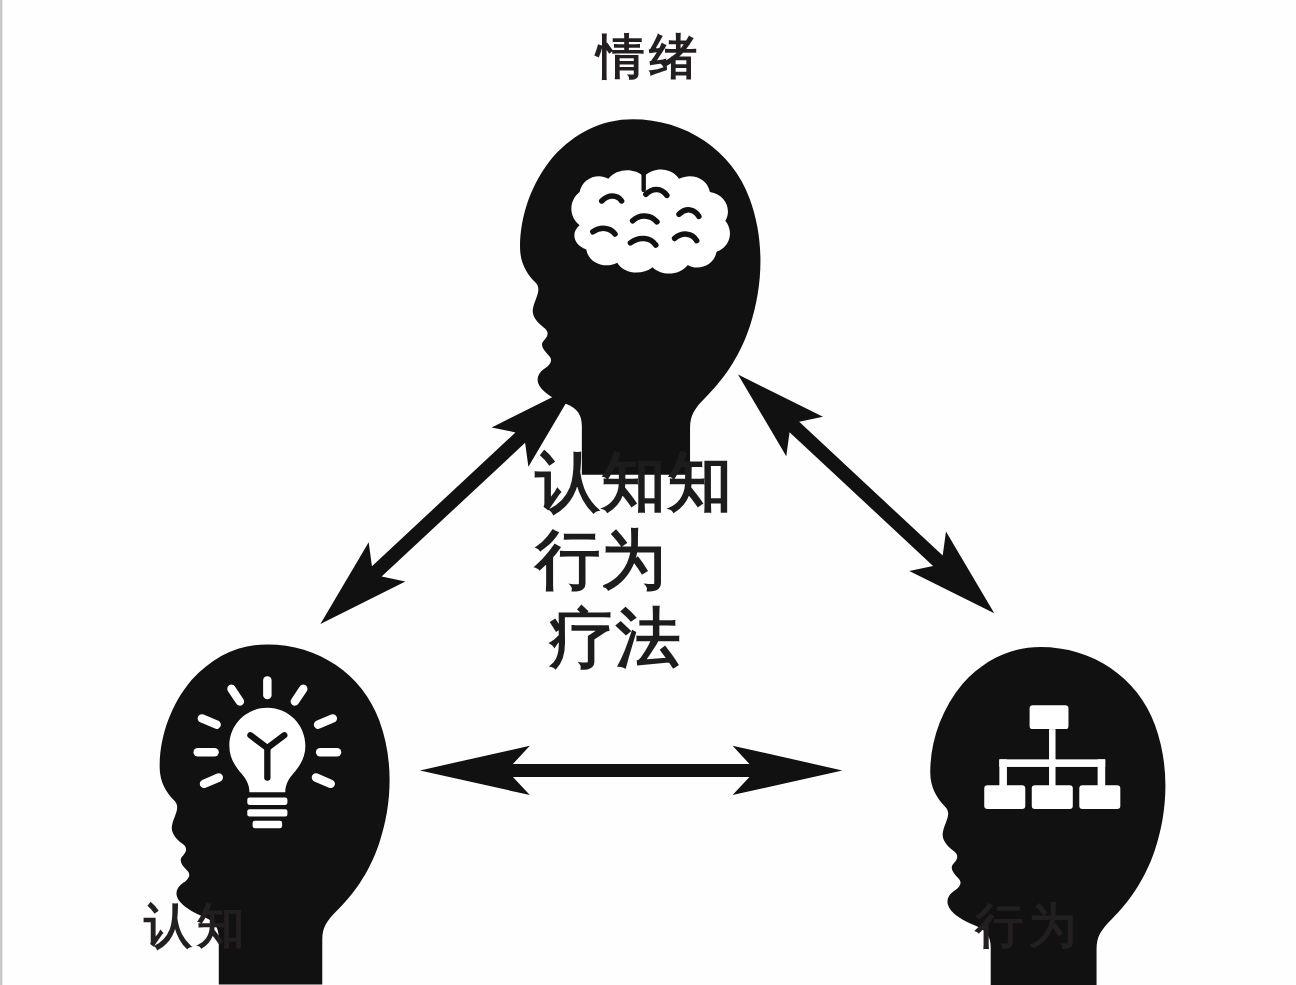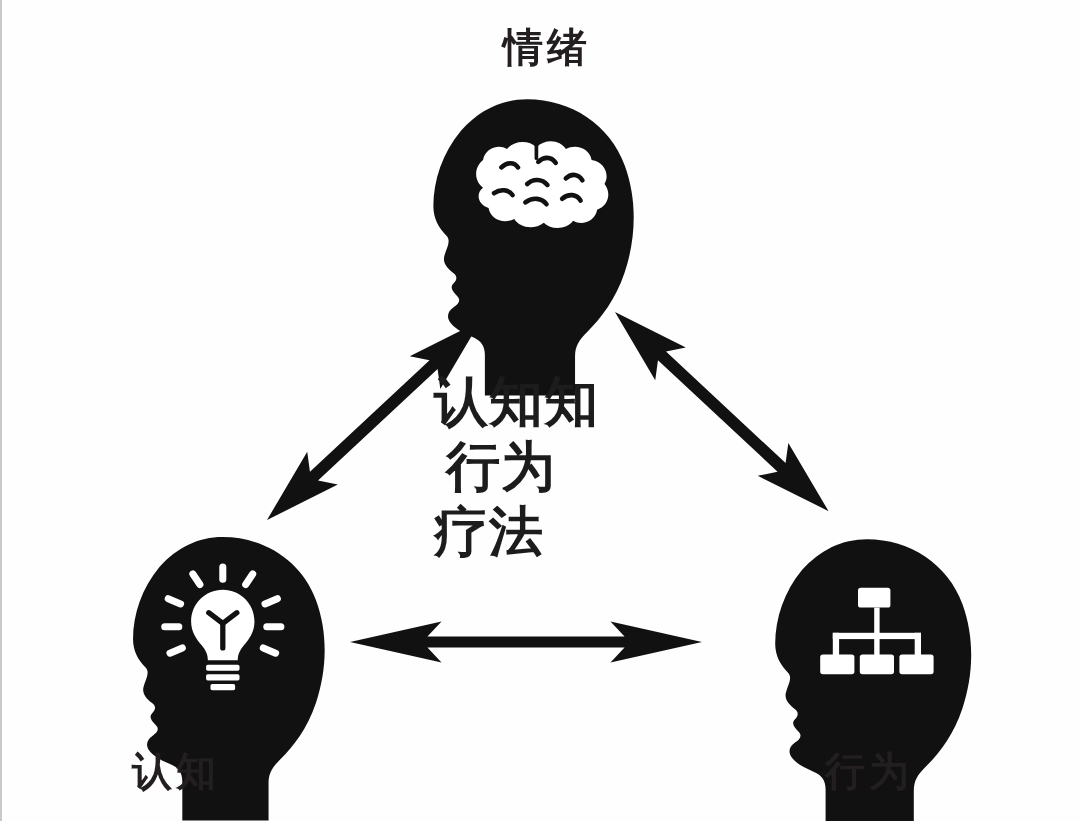--- a/index.html
+++ b/index.html
@@ -33,21 +33,20 @@
   }
   .cjk-label {
     position: absolute;
     color: #231f20;
     font-family: Liberation Sans, sans-serif;
     font-weight: 600;
     letter-spacing: 0.10em;
     white-space: nowrap;
     line-height: 1;
     text-rendering: geometricPrecision;
-    margin-left: 12px;
   }
   #label-emotion {
     left: 0; right: 0;
     top: 28px;
     text-align: center;
     font-size: 40px;
   }
   #label-cognition {
     left: 118px;
     top: 752px;
@@ -70,23 +69,23 @@
     font-family: "DejaVu Sans", "Liberation Sans", sans-serif;
     font-weight: 600;
     font-size: 54px;
     line-height: 1.20;
   }
   #center-title .title-line {
     display: block;
     letter-spacing: 0.02em;
     white-space: nowrap;
   }
-  #center-title .title-line-1 { margin-left: 0px; }
+  #center-title .title-line-1 { margin-left: 12px; }
   #center-title .title-line-2 { margin-left: 12px; }
-  #center-title .title-line-3 { }
+  #center-title .title-line-3 { margin-left: 24px; }
 </style>
 </head>
 <body>
 
 <div id="stage">
 
   <svg id="diagram" viewBox="0 0 1080 821" xmlns="http://www.w3.org/2000/svg">
 
     <defs>
 

